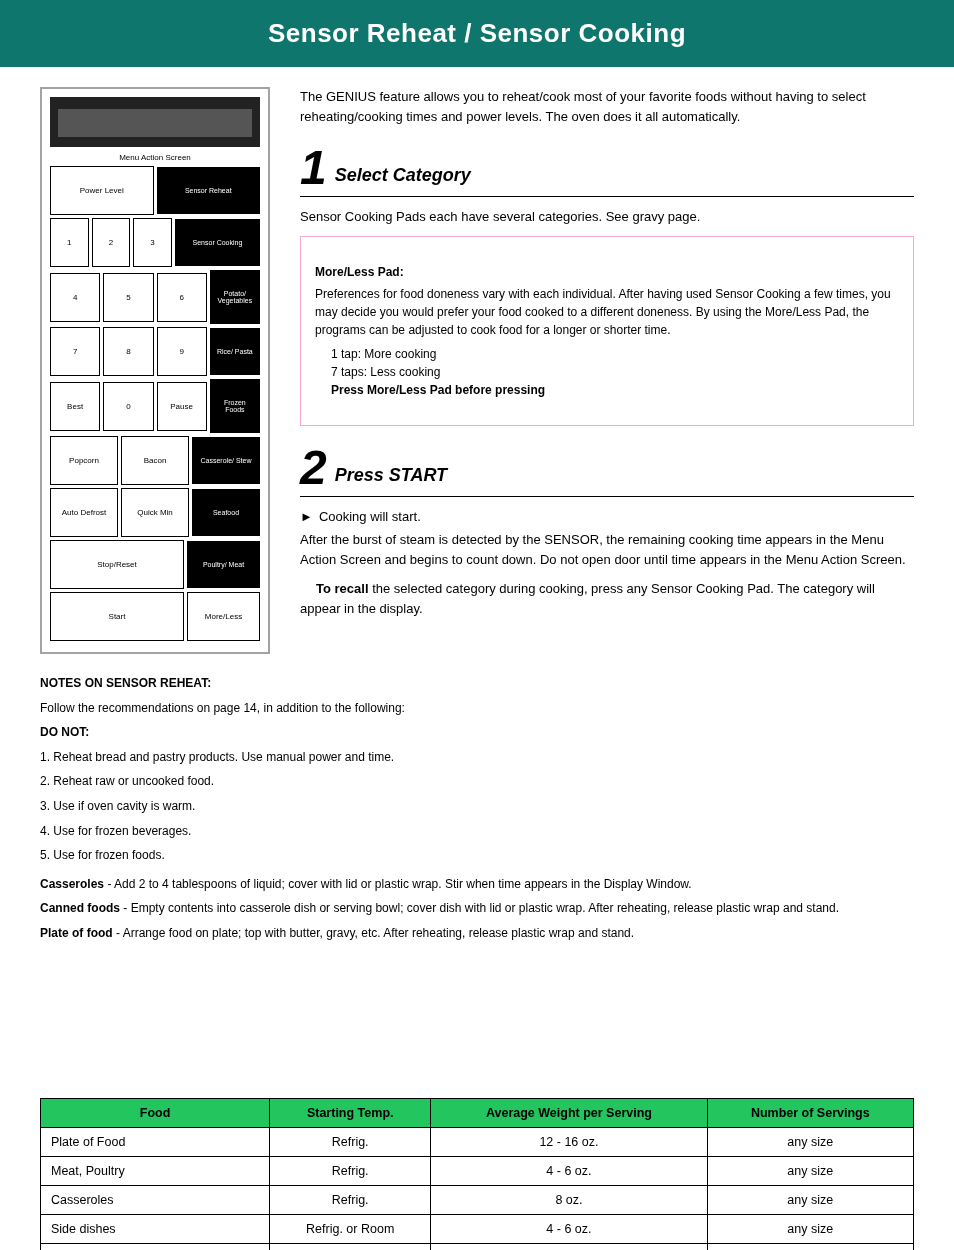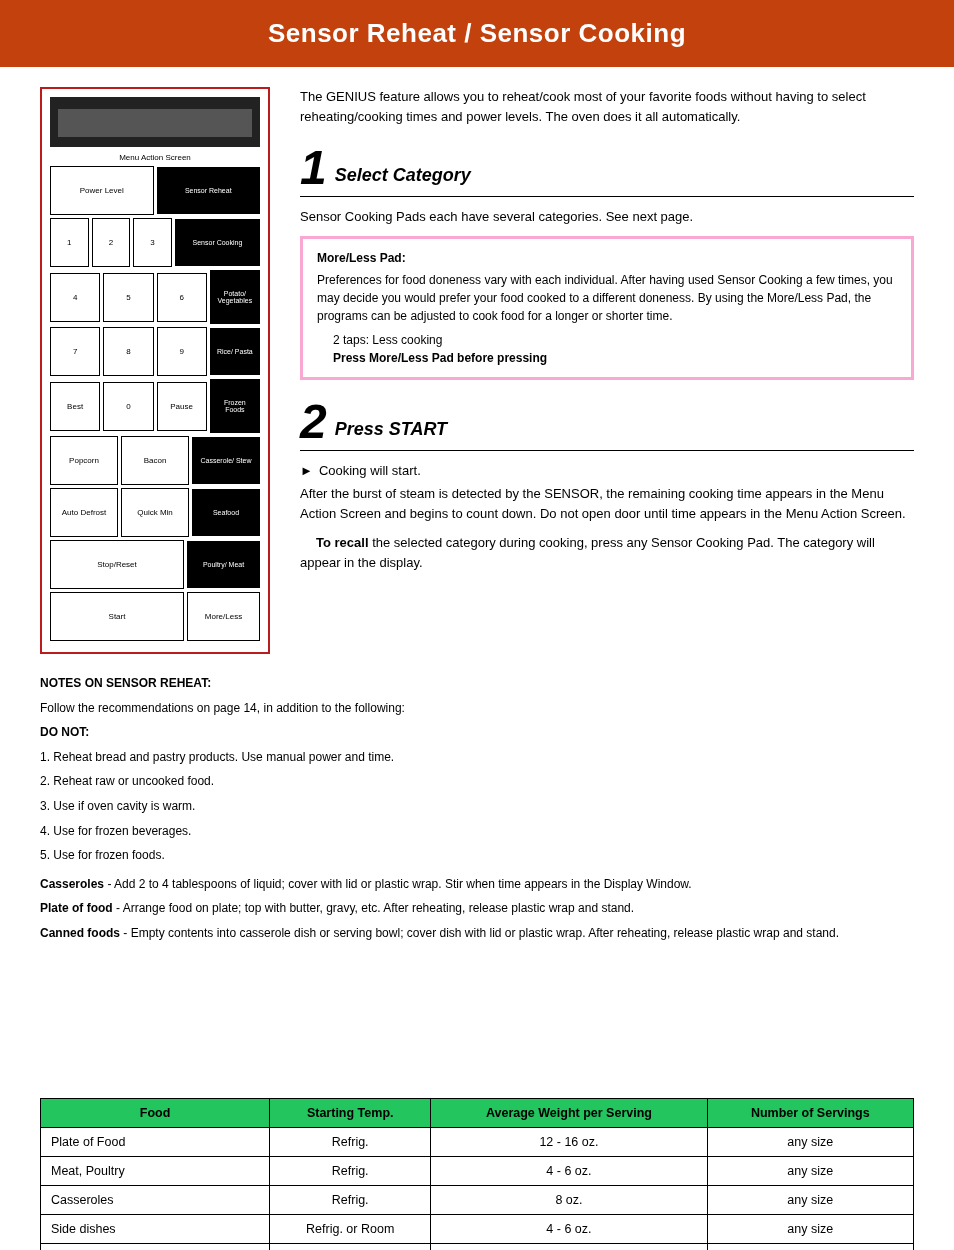--- a/index.html
+++ b/index.html
@@ -5,39 +5,39 @@
     * { box-sizing: border-box; margin: 0; padding: 0; }
     body {
       font-family: Arial, sans-serif;
       font-size: 13px;
       background: #fff;
       width: 954px;
       min-height: 1250px;
       color: #000;
     }
     .page-header {
-      background: #c2410c;
+      background: #0f766e;
       color: #fff;
       text-align: center;
       padding: 18px 8px;
       font-size: 26px;
       font-weight: bold;
       letter-spacing: 0.5px;
     }
     .main-content {
       padding: 20px 40px 20px 40px;
     }
     .top-section {
       display: flex;
       gap: 30px;
       margin-bottom: 20px;
     }
     .microwave-diagram {
       flex: 0 0 230px;
-      border: 2px solid #b91c1c;
+      border: 2px solid #a3a3a3;
       padding: 8px;
       font-size: 10px;
       min-height: 380px;
       position: relative;
     }
     .microwave-screen {
       background: #222;
       color: #fff;
       text-align: center;
       padding: 12px 8px 6px;
@@ -100,22 +100,22 @@
       font-size: 18px;
       font-style: italic;
       font-weight: bold;
       margin-bottom: 6px;
     }
     .step-desc {
       font-size: 13px;
       margin-bottom: 12px;
     }
     .info-box {
-      border: 3px solid #f9a8d4;
-      padding: 10px 14px;
+      border: 1px solid #f9a8d4;
+      padding: 26px 14px;
       margin-bottom: 18px;
       font-size: 12px;
       line-height: 1.5;
     }
     .info-box-title {
       font-weight: bold;
       margin-bottom: 4px;
     }
     .step2-section {
       margin-top: 10px;
@@ -245,26 +245,27 @@
       </div>
     </div>
 
     <div class="right-section">
       <p class="intro-text">The GENIUS feature allows you to reheat/cook most of your favorite foods without having to select reheating/cooking times and power levels.  The oven does it all automatically.</p>
 
       <div class="step-header">
         <span class="step-number">1</span>
         <span class="step-title">Select Category</span>
       </div>
-      <p class="step-desc">Sensor Cooking Pads each have several categories.  See next page.</p>
+      <p class="step-desc">Sensor Cooking Pads each have several categories.  See gravy page.</p>
 
       <div class="info-box">
         <div class="info-box-title">More/Less Pad:</div>
         <p style="margin-bottom:6px;">Preferences for food doneness vary with each individual.  After having used Sensor Cooking a few times, you may decide you would prefer your food cooked to a different doneness.  By using the More/Less Pad, the programs can be adjusted to cook food for a longer or shorter time.</p>
-        <div style="margin-left:16px;">2 taps: Less cooking</div>
+        <div style="margin-left:16px;">1 tap: More cooking</div>
+        <div style="margin-left:16px;">7 taps: Less cooking</div>
         <div style="margin-left:16px;font-weight:bold;">Press More/Less Pad before pressing</div>
       </div>
 
       <div class="step2-section">
         <div class="step-header">
           <span class="step-number">2</span>
           <span class="step-title">Press START</span>
         </div>
         <div class="arrow-item">
           <span>►</span>
@@ -286,24 +287,24 @@
       <p class="do-not-title">DO NOT:</p>
       <p>1. Reheat bread and pastry products.  Use manual power and time.</p>
       <p>2. Reheat raw or uncooked food.</p>
       <p>3. Use if oven cavity is warm.</p>
       <p>4. Use for frozen beverages.</p>
       <p>5. Use for frozen foods.</p>
       <p style="margin-top:10px;">
         <span class="bold">Casseroles</span><span> - Add 2 to 4 tablespoons of liquid; cover with lid or plastic wrap.  Stir when time appears in the Display Window.</span>
       </p>
       <p>
-        <span class="bold">Plate of food</span><span> - Arrange food on plate; top with butter, gravy, etc.  After reheating, release plastic wrap and stand.</span>
+        <span class="bold">Canned foods</span><span> - Empty contents into casserole dish or serving bowl; cover dish with lid or plastic wrap.  After reheating, release plastic wrap and stand.</span>
       </p>
       <p>
-        <span class="bold">Canned foods</span><span> - Empty contents into casserole dish or serving bowl; cover dish with lid or plastic wrap.  After reheating, release plastic wrap and stand.</span>
+        <span class="bold">Plate of food</span><span> - Arrange food on plate; top with butter, gravy, etc.  After reheating, release plastic wrap and stand.</span>
       </p>
     </div>
 
     <div class="table-section">
       <table>
         <thead>
           <tr>
             <th>Food</th>
             <th>Starting Temp.</th>
             <th>Average Weight per Serving</th>

